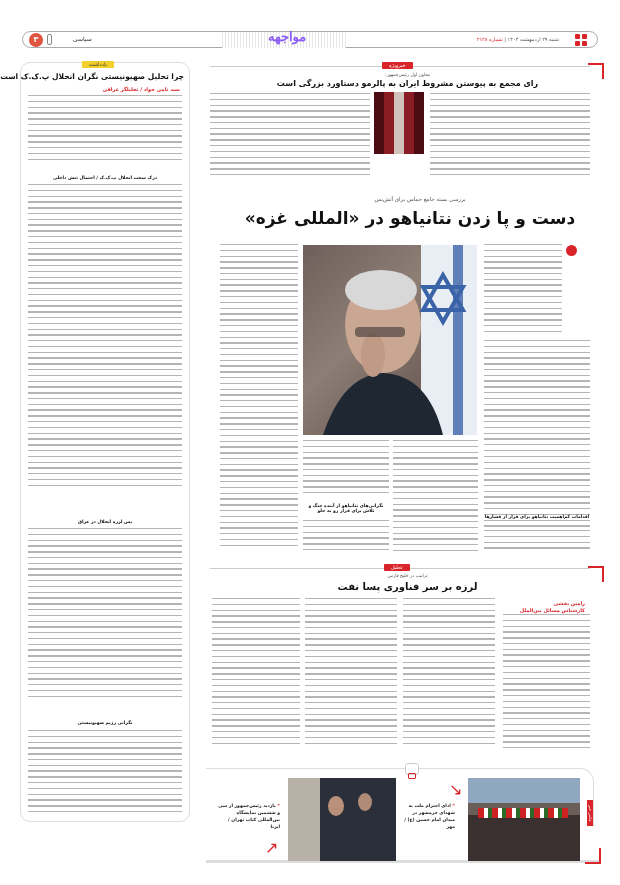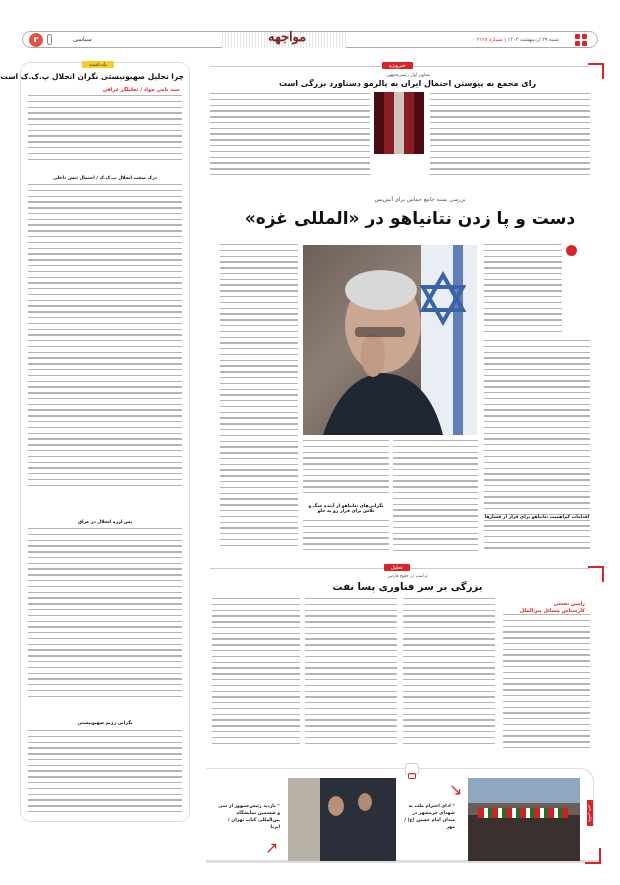--- a/index.html
+++ b/index.html
@@ -1,20 +1,20 @@
 <!DOCTYPE html>
 <html><head>
 <meta charset="utf-8">
 <style>
 *{box-sizing:border-box;margin:0;padding:0}
 html,body{width:620px;height:885px;background:#fff;overflow:hidden}
 body{font-family:"DejaVu Sans",sans-serif;color:#222;position:relative;direction:rtl}
 .hdr{position:absolute;left:22px;top:31px;width:576px;height:17px;border:1px solid #aaa;border-radius:10px;background:#fff}
 .hdr .logo-box{position:absolute;left:199px;top:0;width:124px;height:16px;background:repeating-linear-gradient(90deg,#e8e8e8 0 1px,#fff 1px 3px),repeating-linear-gradient(0deg,#e8e8e8 0 1px,#fff 1px 3px)}
-.hdr .logo{position:absolute;left:245px;top:-3px;font:bold 13px "DejaVu Serif",serif;color:#7f1d1d;white-space:nowrap}
+.hdr .logo{position:absolute;left:245px;top:-3px;font:bold 13px "DejaVu Serif",serif;color:#8b5cf6;white-space:nowrap}
 .hdr .date{position:absolute;right:38px;top:4px;font-size:5px;color:#555;white-space:nowrap}
 .hdr .date b{color:#d9242a;font-weight:normal}
 .hdr .emblem{position:absolute;right:10px;top:2px;width:12px;height:12px}
 .hdr .emblem i{position:absolute;width:5px;height:5px;background:#d9242a;border-radius:1px}
 .hdr .section{position:absolute;left:50px;top:3px;font-size:6px;color:#333}
 .hdr .pgnum{position:absolute;left:6px;top:1px;width:14px;height:14px;border-radius:50%;background:#e0533f;color:#fff;font-size:8px;text-align:center;line-height:14px;font-weight:bold}
 .hdr .vase{position:absolute;left:24px;top:2px;width:5px;height:11px;border:1px solid #888;border-radius:2px}
 
 .panel{position:absolute;border:1px solid #ddd;border-radius:12px;background:#fff}
 .tag{position:absolute;height:7px;padding:0 7px;font-size:5px;line-height:7px;color:#fff;border-radius:1px;white-space:nowrap}
@@ -176,21 +176,21 @@
     <i></i>
     <i></i>
     <i></i>
     <i></i>
   </div>
 
 <div class="corner" style="left:588px;top:63px"></div>
 <div style="position:absolute;left:210px;top:66px;width:380px;height:1px;background:#ccc"></div>
 <span class="tag red" style="left:382px;top:62px">خبرویژه</span>
 <div class="kicker" style="left:220px;top:72px;width:375px">معاون اول رئیس‌جمهور:</div>
-<div class="headline" style="left:220px;top:79px;width:375px;font-size:8px">رای مجمع به پیوستن احتمال ایران به پالرمو دستاورد بزرگی است</div>
+<div class="headline" style="left:220px;top:79px;width:375px;font-size:8px">رای مجمع به پیوستن مشروط ایران به پالرمو دستاورد بزرگی است</div>
 <div class="lines" style="left:430px;top:93px;width:160px;height:88px">
     <i></i>
     <i></i>
     <i></i>
     <i></i>
     <i></i>
     <i></i>
     <i></i>
     <i></i>
     <i></i>
@@ -398,21 +398,21 @@
     <i></i>
     <i></i>
     <i></i>
     <i></i>
   </div>
 
 <div class="corner" style="left:588px;top:566px"></div>
 <div style="position:absolute;left:210px;top:568px;width:380px;height:1px;background:#ccc"></div>
 <span class="tag red" style="left:384px;top:564px">تحلیل</span>
 <div class="kicker" style="left:220px;top:573px;width:375px">ترامپ در خلیج فارس</div>
-<div class="headline" style="left:220px;top:581px;width:375px;font-size:10px">بزرگی بر سر فناوری پسا نفت</div>
+<div class="headline" style="left:220px;top:581px;width:375px;font-size:10px">لرزه بر سر فناوری پسا نفت</div>
 <div class="byline" style="right:35px;top:600px">رامین بخشی</div>
 <div class="byline" style="right:35px;top:607px">کارشناس مسائل بین‌الملل</div>
 <div class="lines" style="left:503px;top:614px;width:87px;height:140px">
     <i></i>
     <i></i>
     <i></i>
     <i></i>
     <i></i>
     <i></i>
     <i></i>

